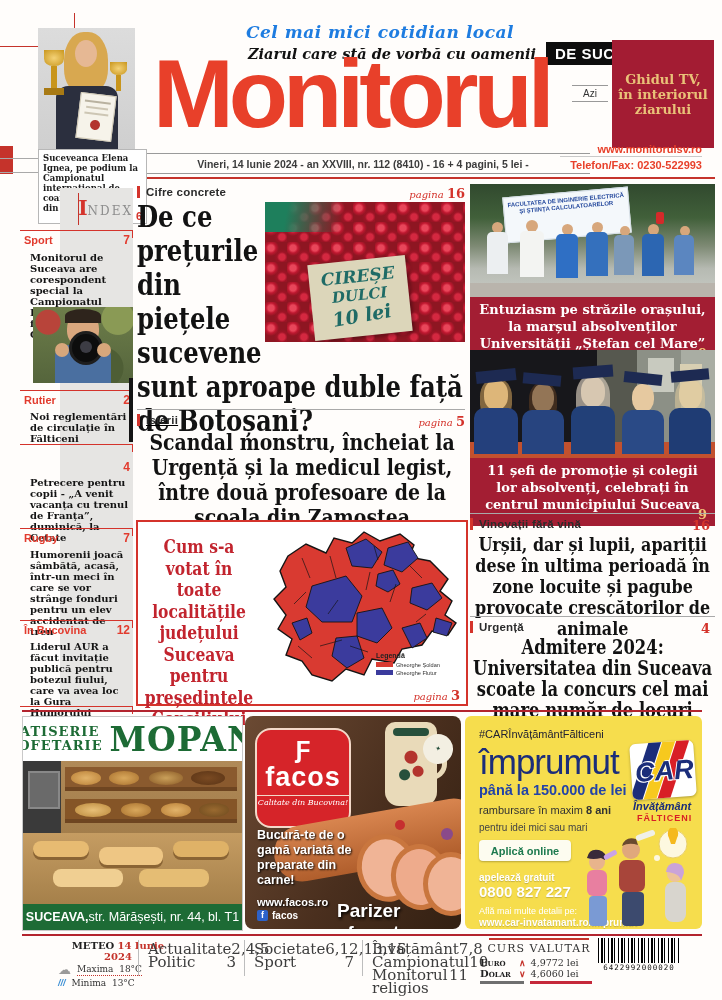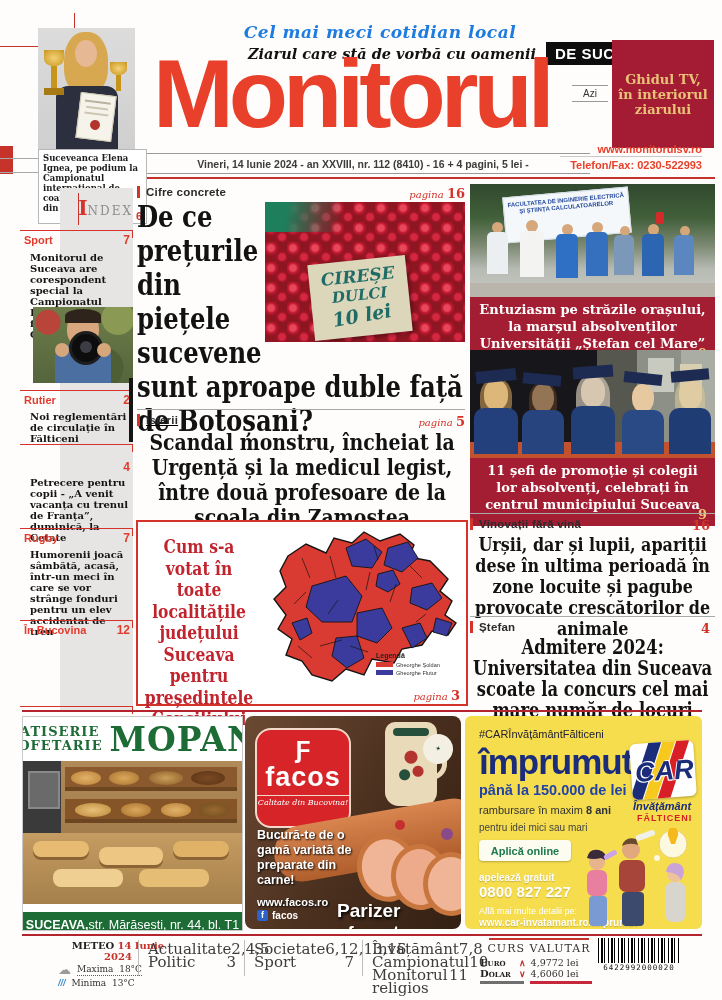--- a/index.html
+++ b/index.html
@@ -49,21 +49,21 @@
 </style>
 </head>
 <body>
 
 <div class="page">
 
   <div class="abs redline" style="left:0;top:146px;width:13px;height:28px;"></div>
   <div class="abs redline" style="left:74px;top:13px;width:1px;height:34px;"></div>
   <div class="abs redline" style="left:0;top:46px;width:74px;height:1px;"></div>
 
-  <div class="abs tag-script" style="left:210px;top:22px;width:340px;">Cel mai meci cotidian local</div>
+  <div class="abs tag-script" style="left:210px;top:22px;width:340px;">Cel mai mici cotidian local</div>
 
   <div class="abs" style="left:248px;top:42px;display:flex;align-items:center;">
     <span class="tag-serif">Ziarul care stă de vorbă cu oamenii</span>
     <span class="edition-box" style="margin-left:10px;">DE SUCEAVA</span>
   </div>
 
   <div class="abs logo" style="left:153px;top:48px;">Monitorul</div>
 
   <div class="abs" style="left:572px;top:85px;width:36px;border-top:1px solid #999;border-bottom:1px solid #999;
        text-align:center;font-size:10px;color:#333;padding:2px 0;">Azi</div>
@@ -137,20 +137,21 @@
   <div class="sb-title" style="top:477px;">Petrecere pentru copii - „A venit vacanța cu trenul de Franța”, duminică, la Cetate</div>
 
   <div class="abs sb-rule" style="top:528px;"></div>
   <div class="sb-label" style="top:532px;">Rugby</div>
   <div class="sb-page" style="left:110px;top:531px;width:20px;">7</div>
   <div class="sb-title" style="top:549px;">Humorenii joacă sâmbătă, acasă, într-un meci în care se vor strânge fonduri pentru un elev accidentat de tren</div>
 
   <div class="abs sb-rule" style="top:620px;"></div>
   <div class="sb-label" style="top:624px;">În Bucovina</div>
   <div class="sb-page" style="left:110px;top:623px;width:20px;">12</div>
+  <div class="sb-title" style="top:641px;">Liderul AUR a făcut invitație publică pentru botezul fiului, care va avea loc la Gura Humorului</div>
   <div class="abs sb-rule" style="top:706px;"></div>
 
   <div class="abs" style="left:129px;top:378px;width:4px;height:64px;background:#141414;"></div>
 
   <div class="kicker" style="left:137px;top:186px;">
     <span class="kbar"></span>
     <span class="klabel">Cifre concrete</span>
   </div>
   <div class="pagina" style="left:365px;top:186px;width:100px;">
     <span>pagina</span>
@@ -307,21 +308,21 @@
     <span class="klabel">Vinovații fără vină</span>
   </div>
   <div class="pagina" style="left:640px;top:518px;width:70px;">
     <b>16</b>
   </div>
   <div class="abs headline cond" style="left:470px;top:534px;width:292px;font-size:19px;line-height:21px;text-align:center;">Urșii, dar și lupii, apariții dese în ultima perioadă în zone locuite și pagube provocate crescătorilor de animale</div>
 
   <div class="abs hline" style="left:470px;top:616px;width:245px;"></div>
   <div class="kicker" style="left:470px;top:621px;">
     <span class="kbar"></span>
-    <span class="klabel">Ștefan</span>
+    <span class="klabel">Urgență</span>
   </div>
   <div class="pagina" style="left:640px;top:621px;width:70px;">
     <b>4</b>
   </div>
   <div class="abs headline cond" style="left:470px;top:637px;width:292px;font-size:19.5px;line-height:21px;text-align:center;">Admitere 2024: Universitatea din Suceava scoate la concurs cel mai mare număr de locuri bugetate din istoria sa</div>
 
   <div class="abs" style="left:22px;top:710px;width:680px;height:2px;background:#b3242e;"></div>
 
   <div class="abs" style="left:22px;top:716px;width:219px;height:213px;background:#fff;border:1px solid #c9c9c9;overflow:hidden;">
     <div style="height:44px;display:flex;align-items:center;justify-content:center;gap:7px;">
@@ -350,21 +351,21 @@
         <div style="position:absolute;left:134px;top:4px;width:30px;height:14px;background:radial-gradient(#9a6a30,#6e4a1e);border-radius:50%;"></div>
       </div>
       <div class="abs" style="left:0px;top:72px;width:219px;height:71px;background:linear-gradient(#c59c62,#a5804a);">
         <div style="position:absolute;left:10px;top:8px;width:56px;height:16px;background:#e7bb72;border-radius:8px;box-shadow:0 3px 0 #8a6434;"></div>
         <div style="position:absolute;left:76px;top:14px;width:64px;height:18px;background:#eec684;border-radius:8px;box-shadow:0 3px 0 #8a6434;"></div>
         <div style="position:absolute;left:150px;top:8px;width:56px;height:16px;background:#dfb267;border-radius:8px;box-shadow:0 3px 0 #8a6434;"></div>
         <div style="position:absolute;left:30px;top:36px;width:70px;height:18px;background:#f0cf92;border-radius:8px;"></div>
         <div style="position:absolute;left:116px;top:36px;width:70px;height:18px;background:#e5bd74;border-radius:8px;"></div>
       </div>
     </div>
-    <div style="height:26px;background:#1d6b35;color:#fff;display:flex;align-items:center;justify-content:center;font-size:12.5px;margin-top:8px;">
+    <div style="height:26px;background:#1d6b35;color:#fff;display:flex;align-items:center;justify-content:center;font-size:12.5px;">
       <b>SUCEAVA,</b>
         <span> str. Mărășești, nr. 44, bl. T1</span>
     </div>
   </div>
 
   <div class="abs" style="left:245px;top:716px;width:216px;height:213px;border-radius:8px;overflow:hidden;
        background:linear-gradient(120deg,#6b4a33,#4a2f1e 55%,#332012);">
     <div class="abs" style="left:140px;top:6px;width:52px;height:84px;background:#e9dab9;border-radius:10px 10px 14px 14px;">
       <div style="position:absolute;right:-10px;top:14px;width:16px;height:34px;border:5px solid #e9dab9;border-left:none;border-radius:0 16px 16px 0;"></div>
       <div style="position:absolute;left:8px;top:6px;width:36px;height:8px;background:#27503c;border-radius:4px;"></div>
@@ -394,21 +395,21 @@
       <span style="display:inline-block;width:11px;height:11px;background:#2d62c9;color:#fff;font-weight:bold;font-size:9px;
             text-align:center;line-height:11px;border-radius:2px;">f</span>
       <span style="color:#fff;font-weight:bold;font-size:10px;">facos</span>
     </div>
     <div class="abs" style="left:92px;top:184px;width:120px;color:#fff;font-weight:bold;font-size:19px;
          text-shadow:1px 2px 3px #000;">Parizer afumat</div>
   </div>
 
   <div class="abs" style="left:465px;top:716px;width:237px;height:213px;border-radius:6px;overflow:hidden;background:#f6dd4d;">
     <div class="abs" style="left:14px;top:12px;font-size:11px;color:#223;">#CARÎnvățământFălticeni</div>
-    <div class="abs" style="left:14px;top:26px;font-weight:bold;font-size:35px;color:#1b2d7a;letter-spacing:-1px;text-align:center;">împrumut</div>
+    <div class="abs" style="left:14px;top:26px;font-weight:normal;font-size:35px;color:#1b2d7a;letter-spacing:-1px;text-align:center;">împrumut</div>
     <div class="abs" style="left:14px;top:66px;font-weight:bold;font-size:14.5px;color:#2243a8;">până la 150.000 de lei</div>
     <div class="abs" style="left:14px;top:88px;font-size:11px;color:#333;">
       <span>rambursare în maxim </span><b>8 ani</b>
     </div>
     <div class="abs" style="left:14px;top:106px;font-size:10px;color:#444;">pentru idei mici sau mari</div>
     <div class="abs" style="left:14px;top:124px;width:92px;height:21px;background:#fdfcf0;border-radius:4px;
          display:flex;align-items:center;justify-content:center;color:#1d7a4f;font-weight:bold;font-size:11px;
          box-shadow:0 1px 2px rgba(0,0,0,.25);">Aplică online</div>
     <div class="abs" style="left:14px;top:156px;color:#fff;font-weight:bold;font-size:10px;text-shadow:0 1px 1px rgba(0,0,0,.2);">apelează gratuit</div>
     <div class="abs" style="left:14px;top:167px;color:#fff;font-weight:bold;font-size:15px;text-shadow:0 1px 1px rgba(0,0,0,.2);">0800 827 227</div>

